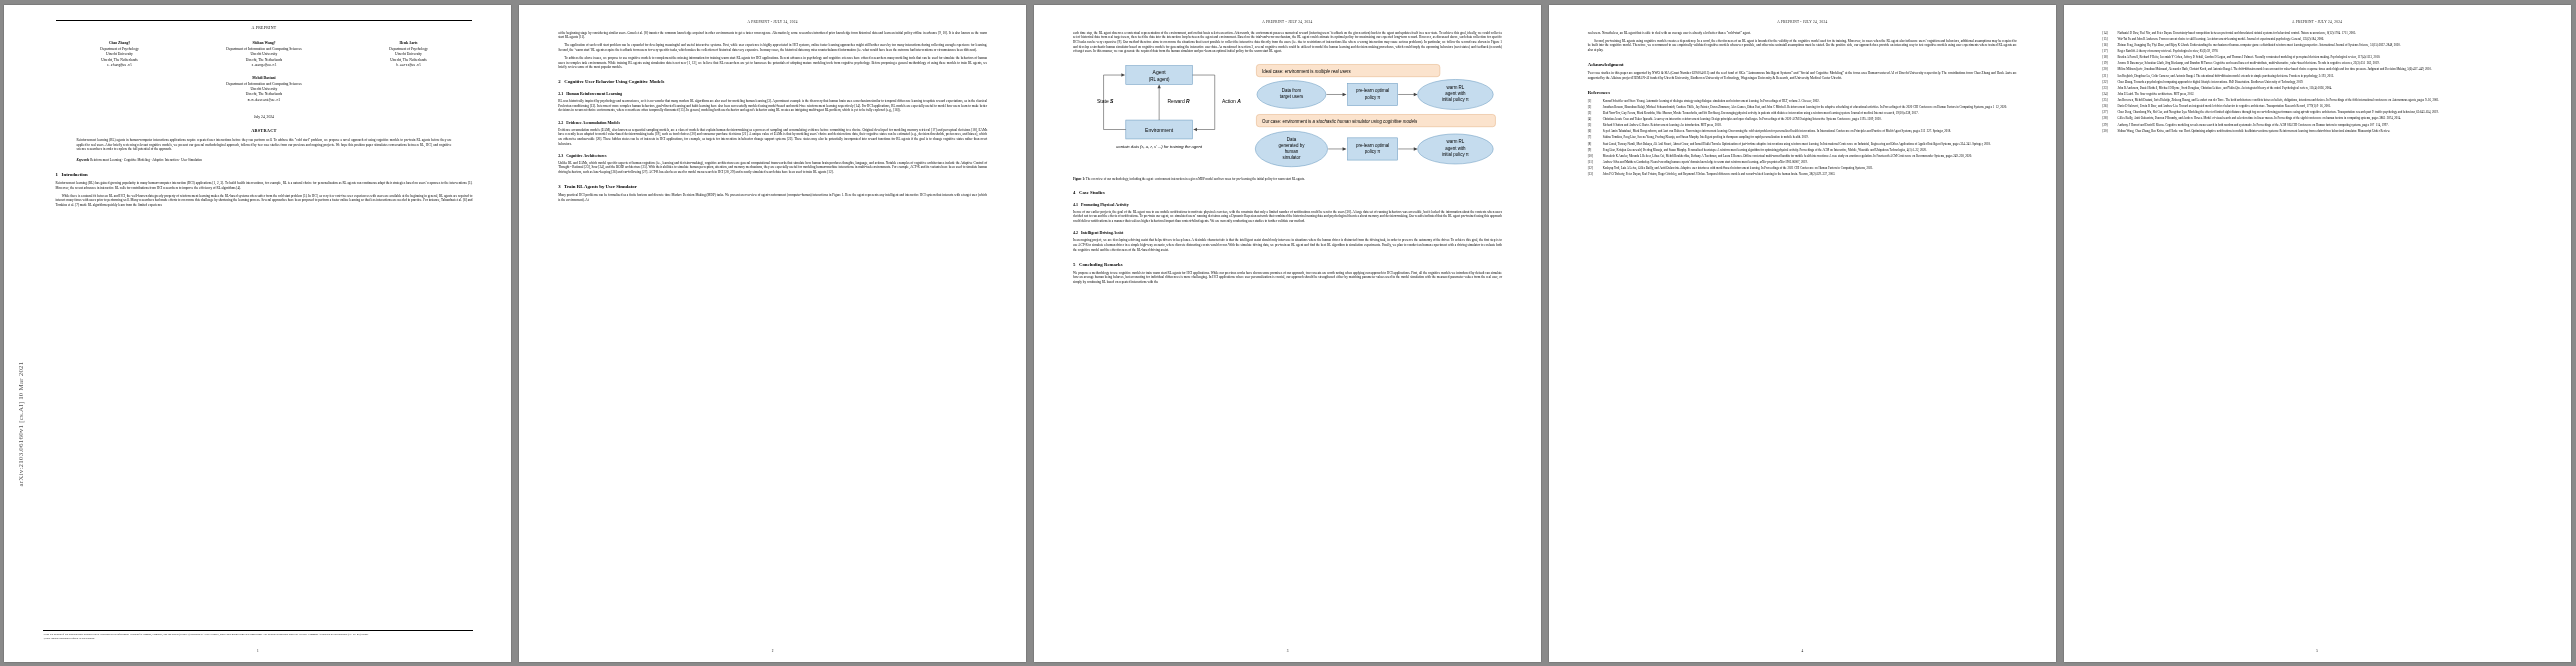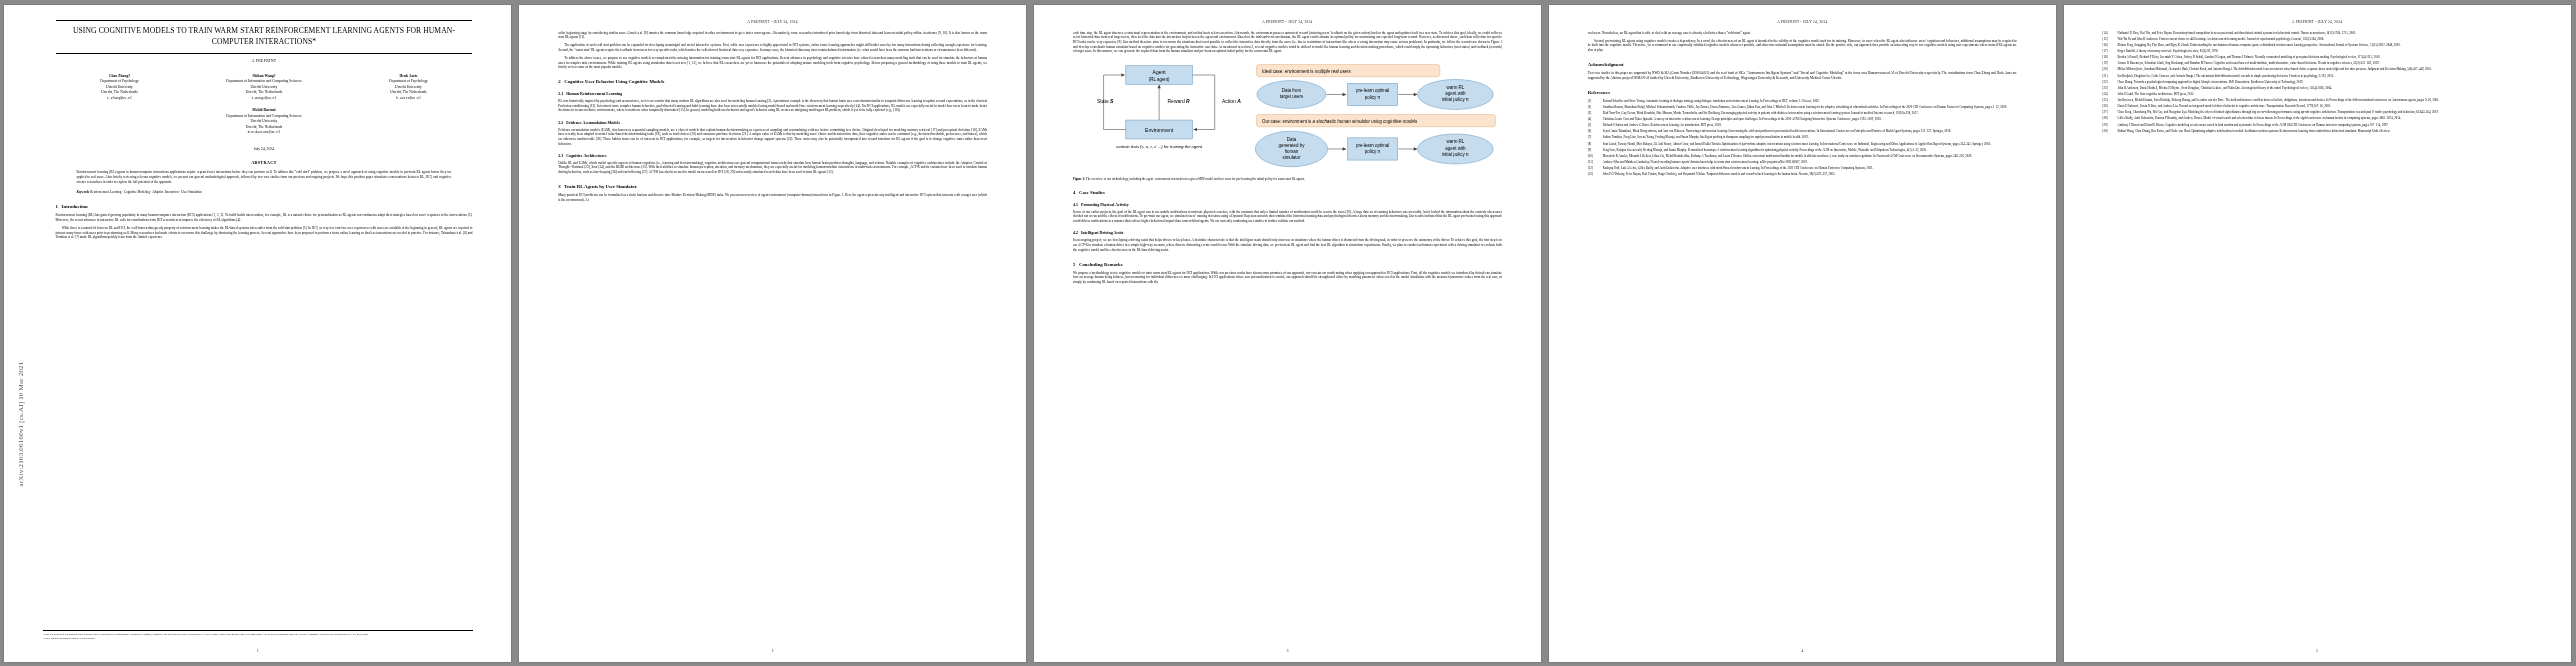--- a/index.html
+++ b/index.html
@@ -51,21 +51,20 @@
 
 <div class="viewer">
 
   <div class="page">
     <div class="arxiv-stamp">
       <span>arXiv:2103.06160v1  [cs.AI]  10 Mar 2021</span>
     </div>
 
     <div style="margin-left:12.2px">
       <div class="rule"></div>
-      <div class="title">USING COGNITIVE MODELS TO TRAIN WARM START REINFORCEMENT LEARNING AGENTS FOR HUMAN-COMPUTER INTERACTIONS*</div>
       <div class="rule"></div>
       <div class="preprint">A PREPRINT</div>
 
       <div class="authors">
         <div class="arow">
           <div class="auth">
             <div class="nm">Chao Zhang†</div>
             <div>Department of Psychology</div>
             <div>Utrecht University</div>
             <div>Utrecht, The Netherlands</div>

